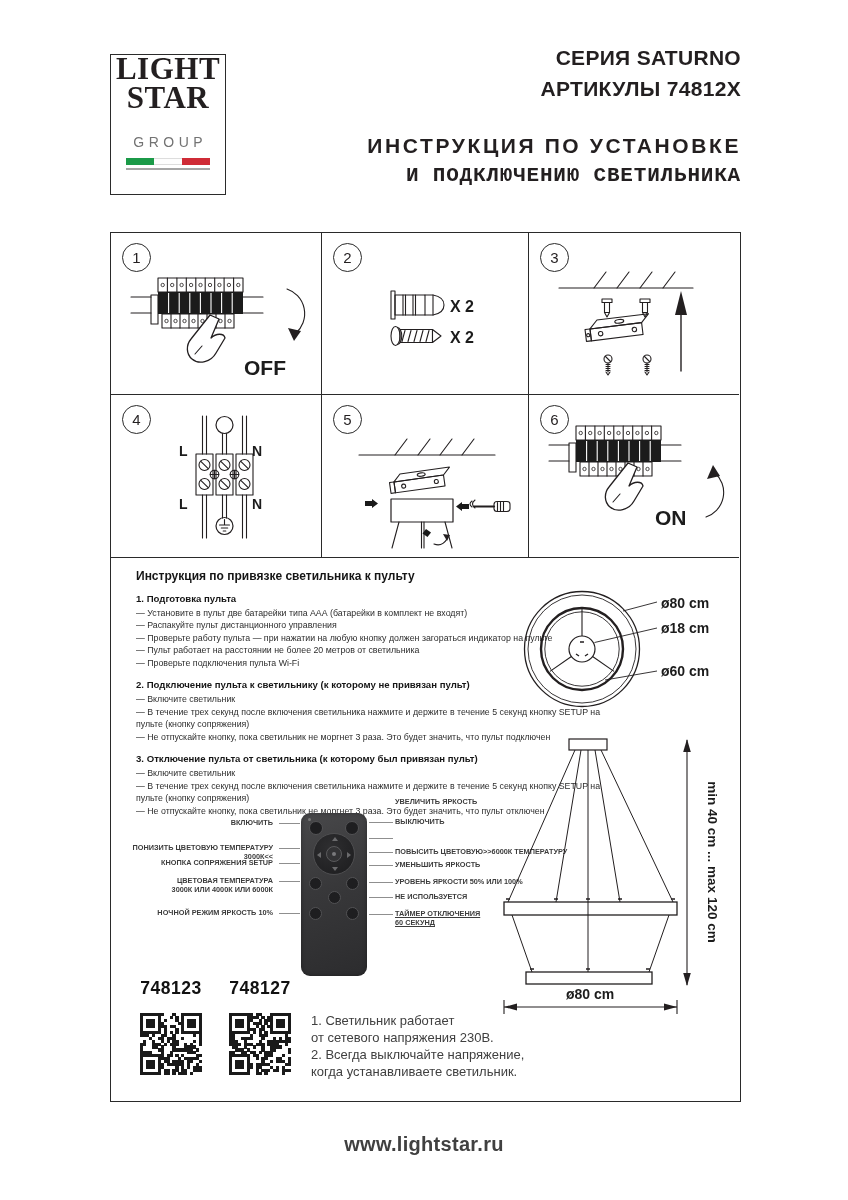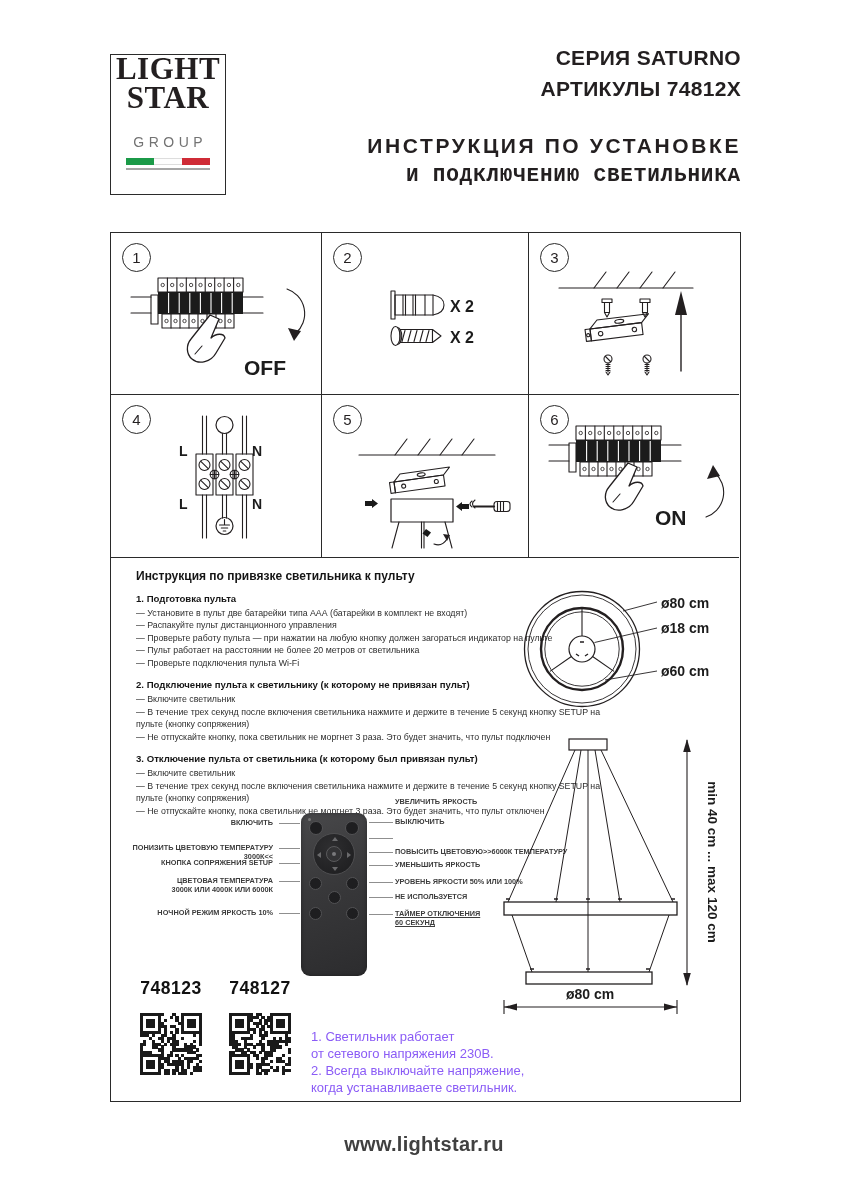--- a/index.html
+++ b/index.html
@@ -55,21 +55,21 @@
   .rlabel { font-size:7.3px; font-weight:bold; color:#3c3c3c; line-height:1.25; white-space:pre-line; }
   .rlabel.l { text-align:right; }
   .lead { height:1px; background:#8f8f8f; }
 
   
   .fig { position:absolute; }
 
   
   .article-code { font-size:17.5px; font-weight:bold; letter-spacing:0.5px; width:74px; text-align:center; color:#111; }
   .qr { width:74px; height:74px; }
-  .notes { left:200px; top:780px; font-size:13px; line-height:1.3; color:#8b5cf6;margin-top:16px; }
+  .notes { left:200px; top:780px; font-size:13px; line-height:1.3; color:#404040; }
 
   
   .footer { left:0; top:1133px; width:100%; text-align:center; font-size:20px; font-weight:bold; letter-spacing:0.3px; color:#404040; }
 </style>
 </head>
 <body>
 
 <div class="page">
 
   <div class="abs logo-box">

